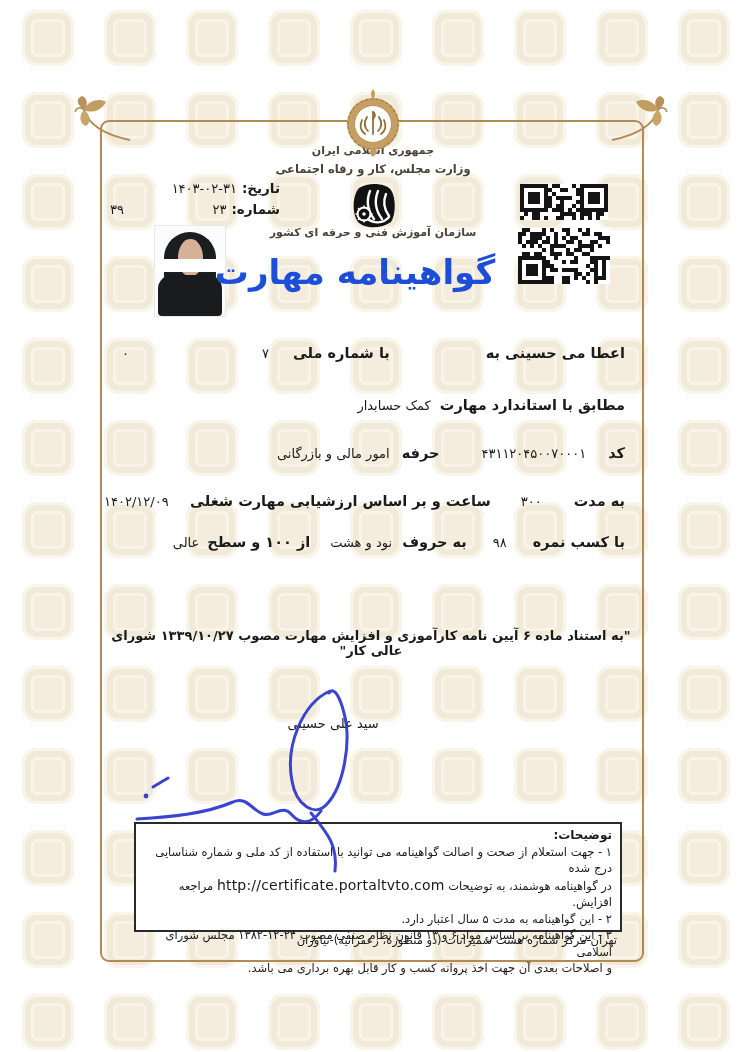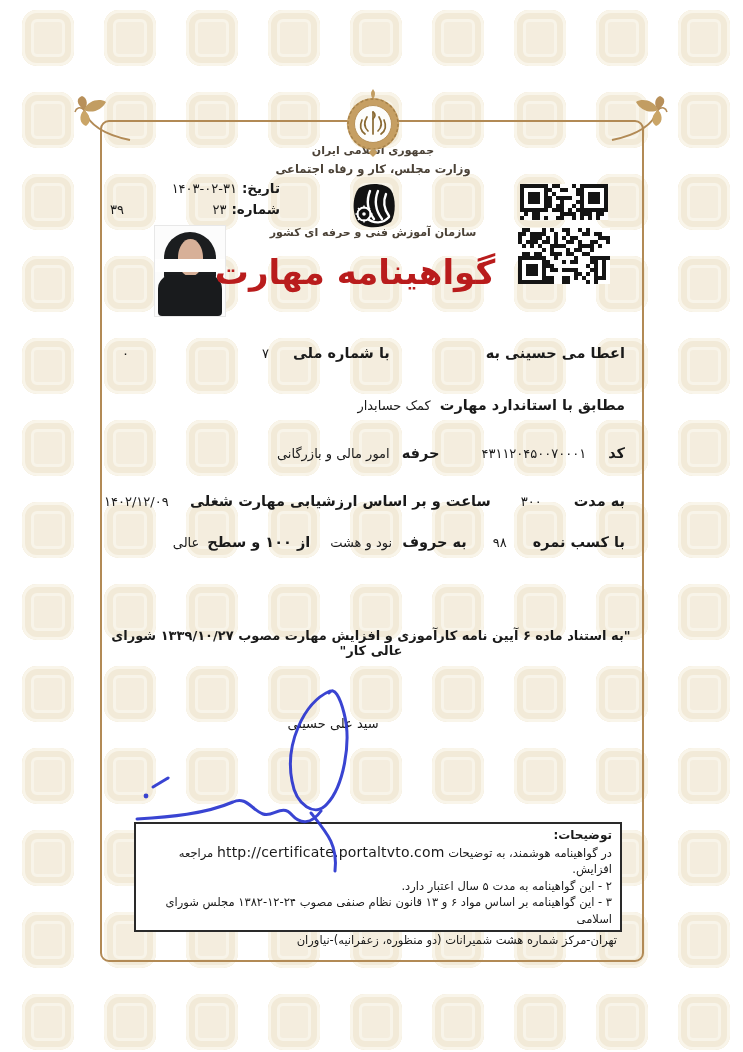--- a/index.html
+++ b/index.html
@@ -28,21 +28,21 @@
   
   .qr{position:absolute;z-index:2;background:#fff;}
   .qr i{position:absolute;background:#141414;}
   
   .photo{position:absolute;left:155px;top:226px;width:70px;height:90px;background:#fcfcfc;box-shadow:0 0 0 1px #e8e8e8;z-index:2;overflow:hidden;}
   .photo .hijab{position:absolute;left:9px;top:6px;width:52px;height:54px;background:#1b1d1f;border-radius:26px 26px 10px 10px;}
   .photo .face{position:absolute;left:23px;top:13px;width:25px;height:37px;background:#d7b098;border-radius:50% 50% 46% 46%;}
   .photo .shoulders{position:absolute;left:3px;top:49px;width:64px;height:41px;background:#191b1d;border-radius:14px 14px 4px 4px;}
   .photo .redact{position:absolute;left:0;top:33px;width:70px;height:13px;background:#fff;}
   
-  .title{position:absolute;left:175px;top:252px;width:360px;text-align:center;font-size:34px;font-weight:bold;color:#b91c1c;z-index:2;direction:rtl;}
+  .title{position:absolute;left:175px;top:252px;width:360px;text-align:center;font-size:34px;font-weight:bold;color:#1d4ed8;z-index:2;direction:rtl;}
   
   .row{position:absolute;right:118px;direction:rtl;display:flex;align-items:baseline;z-index:2;white-space:nowrap;}
   .row .b{font-weight:bold;font-size:14.5px;}
   .row .v{font-size:13px;}
   .sp{display:inline-block;}
   .legal{position:absolute;left:106px;top:628px;width:530px;text-align:center;font-weight:bold;font-size:13px;z-index:2;direction:rtl;}
   
   .sig-wrap{position:absolute;left:158px;top:702px;width:350px;text-align:center;z-index:2;direction:rtl;}
   .sig-title{font-weight:bold;font-size:15.5px;}
   .sig-name{font-size:13px;margin-top:14px;}
@@ -595,24 +595,26 @@
       <path d="M215 16 C 188 28 170 70 177 106 C 181 130 200 143 212 129 C 228 112 237 68 229 38 C 225 22 219 11 214 18"></path>
       <path d="M206 136 C 196 150 185 149 177 140 C 167 128 158 143 148 139 C 136 134 131 121 118 127 C 90 139 55 142 22 144"></path>
       <path d="M196 138 C 212 158 223 170 220 196"></path>
       <path d="M38 112 l 15 -9"></path>
     </g>
     <circle cx="31" cy="121" r="2.4" fill="#2b36cf" opacity="0.93"></circle>
   </svg>
 
   <div class="notes">
     <div class="h">توضیحات:</div>
+    <div>۱ - جهت استعلام از صحت و اصالت گواهینامه می توانید با استفاده از کد ملی و شماره شناسایی درج شده</div>
     <div>
       <span>در گواهینامه هوشمند، به توضیحات</span>
       <span class="url">http://certificate.portaltvto.com</span>
       <span>مراجعه افزایش.</span>
     </div>
     <div>۲ - این گواهینامه به مدت ۵ سال اعتبار دارد.</div>
     <div>۳ - این گواهینامه بر اساس مواد ۶ و ۱۳ قانون نظام صنفی مصوب ۲۴-۱۲-۱۳۸۲ مجلس شورای اسلامی</div>
+    <div>و اصلاحات بعدی آن جهت اخذ پروانه کسب و کار قابل بهره برداری می باشد.</div>
   </div>
 
   <div class="footer-addr">تهران-مرکز شماره هشت شمیرانات (دو منظوره، زعفرانیه)-نیاوران</div>
 
 </div>
 
 </body></html>

